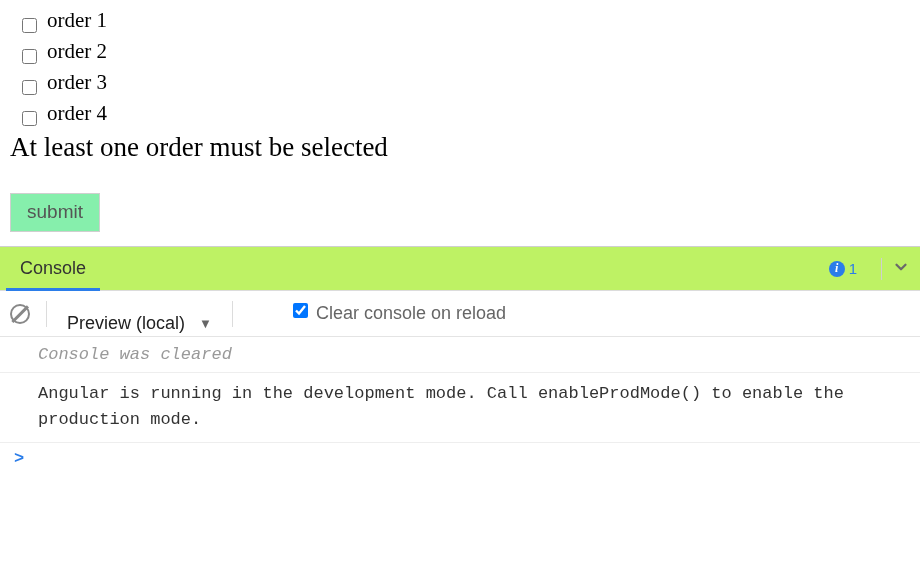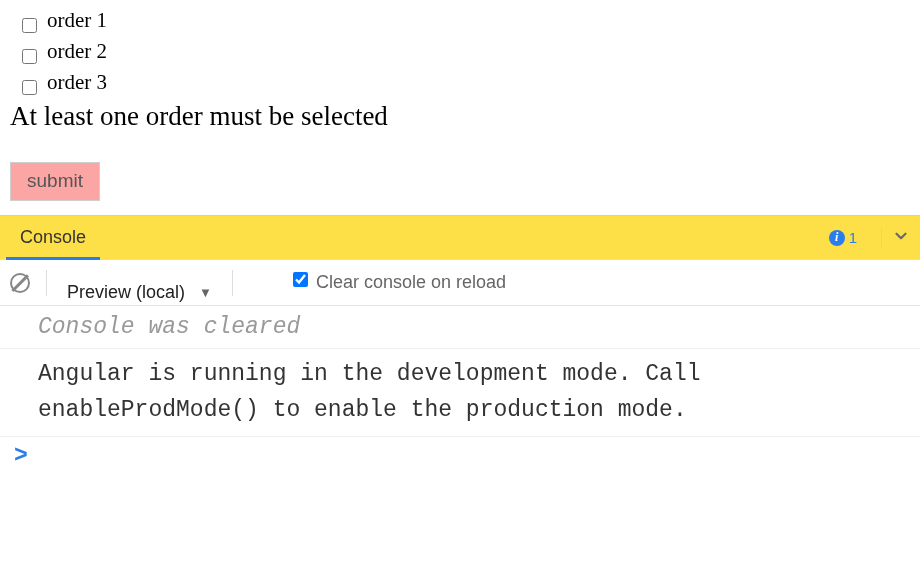--- a/index.html
+++ b/index.html
@@ -34,35 +34,35 @@
     }
     .validation-msg {
       font-size: 27px;
       margin-top: 2px;
       margin-bottom: 30px;
     }
     .submit-btn {
       font-family: Arial, Helvetica, sans-serif;
       font-size: 19px;
       color: #555;
-      background: #fca5a5;
+      background: #86efac;
       border: 1px solid #cfcfcf;
       padding: 7px 16px 8px 16px;
       cursor: pointer;
     }
 
     
     .devtools {
       font-family: Arial, Helvetica, sans-serif;
       border-top: 1px solid #cfcfcf;
     }
     .dt-tabbar {
       display: flex;
       align-items: center;
-      background: #fde047;
+      background: #bef264;
       border-bottom: 1px solid #dcdcdc;
       height: 44px;
       padding: 0 10px 0 6px;
     }
     .dt-tab {
       font-size: 18px;
       color: #333;
       padding: 0 14px;
       height: 100%;
       display: flex;
@@ -149,21 +149,21 @@
       color: #666; font-size: 18px;
       margin-left: 12px;
       padding-left: 32px;
     }
     .clear-reload input[type="checkbox"] {
       width: 15px; height: 15px;
     }
 
     .console-body {
       font-family: Menlo, Consolas, "Courier New", monospace;
-      font-size: 23px;
+      font-size: 17px;
     }
     .console-row {
       padding: 8px 10px 8px 38px;
       border-bottom: 1px solid #eee;
       color: #333;
     }
     .console-row.cleared {
       color: #999;
       font-style: italic;
     }
@@ -186,20 +186,24 @@
       <input type="checkbox" style="">
       <span>order 1</span>
     </label>
     <label class="order-item">
       <input type="checkbox" style="">
       <span>order 2</span>
     </label>
     <label class="order-item">
       <input type="checkbox" style="">
       <span>order 3</span>
+    </label>
+    <label class="order-item">
+      <input type="checkbox" style="">
+      <span>order 4</span>
     </label>
   </div>
   <div class="validation-msg">At least one order must be selected</div>
   <button class="submit-btn">submit</button>
 </div>
 
 <div class="devtools">
   <div class="dt-tabbar">
     <div class="dt-tab active">
       <span>Console</span>

